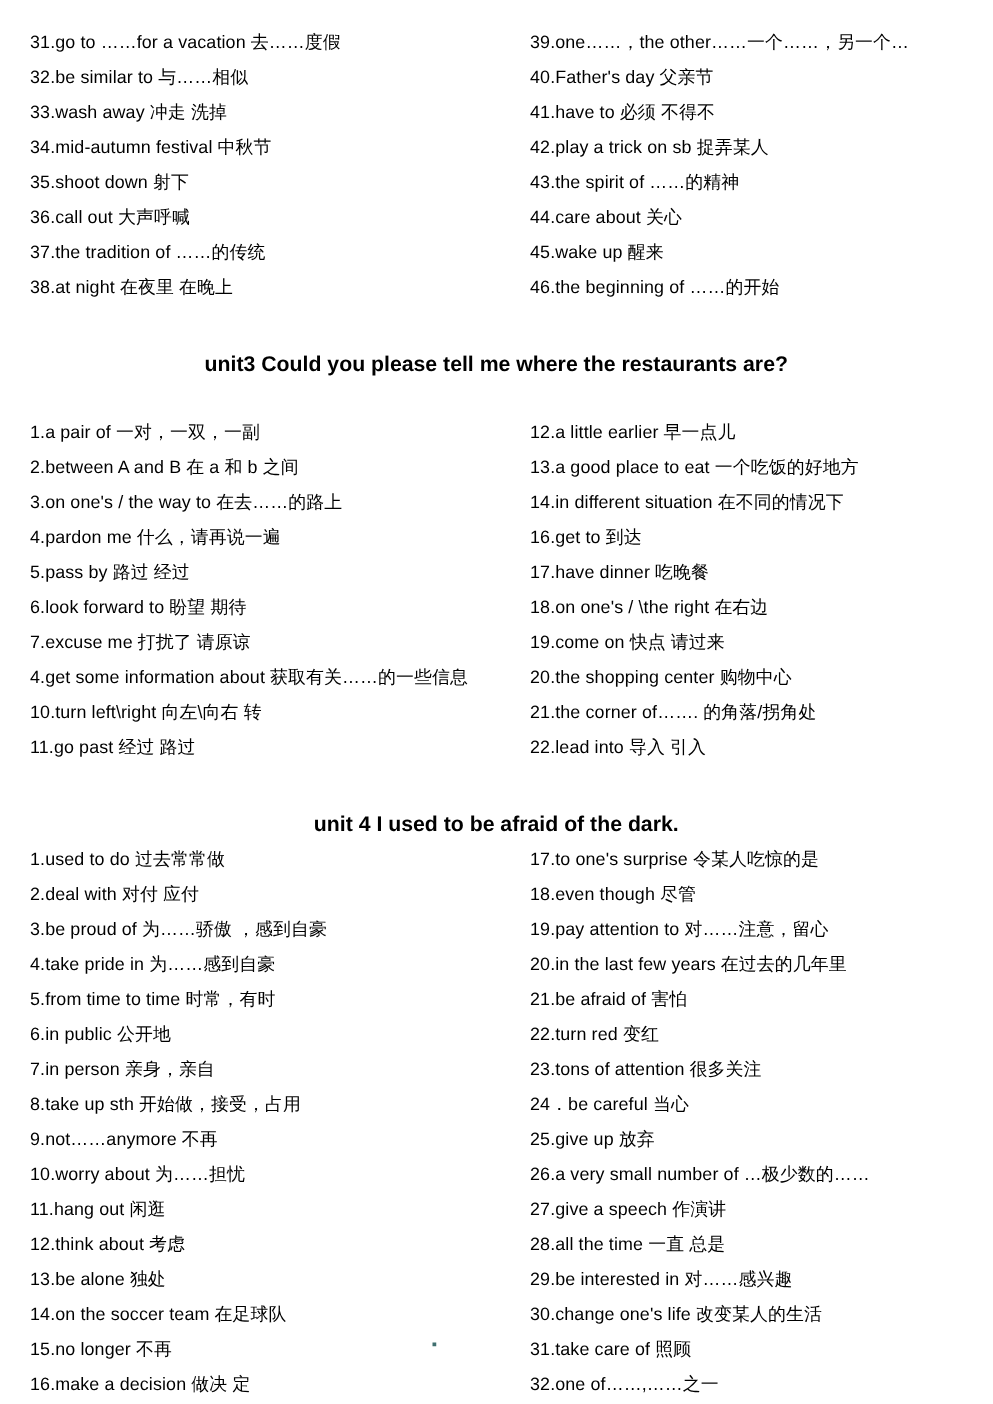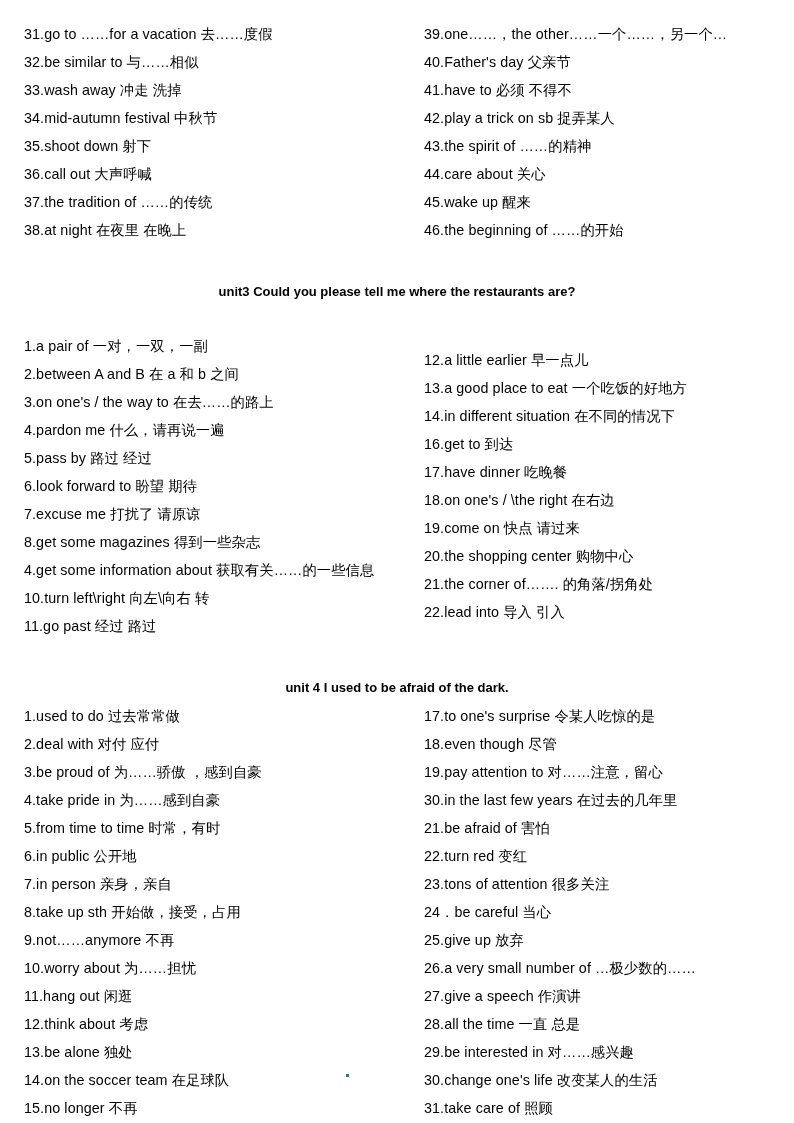--- a/index.html
+++ b/index.html
@@ -47,21 +47,21 @@
   .entry {
     font-size: 14.3px;
     line-height: 28px;
     height: 28px;
     white-space: nowrap;
     letter-spacing: 0.1px;
     color: #000;
   }
   
   .section-heading {
-    font-size: 13px;
+    font-size: 17px;
     font-weight: bold;
     line-height: 28px;
     text-align: center;
     white-space: nowrap;
   }
   .heading-gap-top { height: 34px; }
   .heading-gap-bottom { height: 26px; }
   .stray-dot {
     position: absolute;
     left: 346px;
@@ -106,21 +106,20 @@
 
     <div class="cols">
       <div class="col col-left">
         <div class="entry">1.a pair of   一对，一双，一副</div>
         <div class="entry">2.between A and B 在 a 和 b 之间</div>
         <div class="entry">3.on one's / the way to   在去……的路上</div>
         <div class="entry">4.pardon me  什么，请再说一遍</div>
         <div class="entry">5.pass by 路过 经过</div>
         <div class="entry">6.look forward to   盼望 期待</div>
         <div class="entry">7.excuse me 打扰了   请原谅</div>
-        <div class="entry">8.get some magazines 得到一些杂志</div>
         <div class="entry">4.get some information about 获取有关……的一些信息</div>
         <div class="entry">10.turn left\right 向左\向右 转</div>
         <div class="entry">11.go past 经过 路过</div>
       </div>
       <div class="col col-right">
         <div class="entry">12.a little   earlier   早一点儿</div>
         <div class="entry">13.a good   place to eat   一个吃饭的好地方</div>
         <div class="entry">14.in different situation 在不同的情况下</div>
         <div class="entry">16.get to 到达</div>
         <div class="entry">17.have dinner 吃晚餐</div>
@@ -152,21 +151,21 @@
         <div class="entry">13.be alone 独处</div>
         <div class="entry">14.on the soccer team 在足球队</div>
         <div class="entry">15.no   longer 不再</div>
         <div class="entry">16.make a decision   做决 定</div>
 
       </div>
       <div class="col col-right">
         <div class="entry">17.to one's surprise 令某人吃惊的是</div>
         <div class="entry">18.even   though 尽管</div>
         <div class="entry">19.pay attention to 对……注意，留心</div>
-        <div class="entry">30.in the last few years   在过去的几年里</div>
+        <div class="entry">20.in the last few years   在过去的几年里</div>
         <div class="entry">21.be afraid   of 害怕</div>
         <div class="entry">22.turn   red   变红</div>
         <div class="entry">23.tons of attention 很多关注</div>
         <div class="entry">24．be   careful 当心</div>
         <div class="entry">25.give up 放弃</div>
         <div class="entry">26.a very small number of …极少数的……</div>
         <div class="entry">27.give a speech 作演讲</div>
         <div class="entry">28.all the time 一直 总是</div>
         <div class="entry">29.be interested in   对……感兴趣</div>
         <div class="entry">30.change one's life   改变某人的生活</div>

